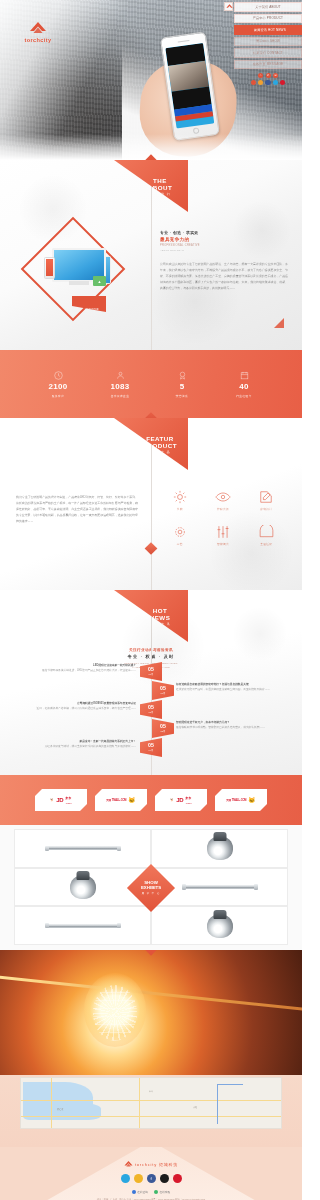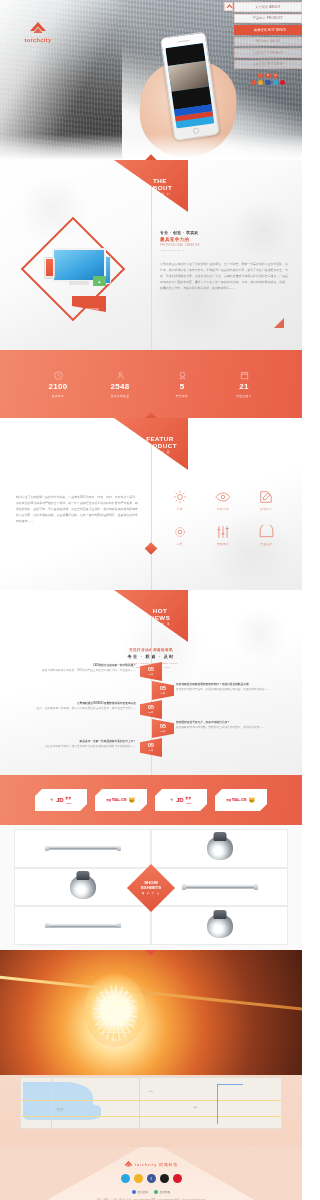--- a/index.html
+++ b/index.html
@@ -445,41 +445,41 @@
       <div class="stat-num">2100</div>
       <div class="stat-lb">服务客户</div>
     </div>
     <div class="stat">
       <div class="stat-ic">
         <svg width="9" height="9" viewBox="0 0 20 20">
             <circle cx="10" cy="6" r="3.2" fill="none" stroke="#fff" stroke-width="1"></circle>
             <path d="M3.5 17c.6-4 3.3-6 6.5-6s5.9 2 6.5 6" fill="none" stroke="#fff" stroke-width="1"></path>
           </svg>
       </div>
-      <div class="stat-num">2548</div>
+      <div class="stat-num">1083</div>
       <div class="stat-lb">合作伙伴企业</div>
     </div>
     <div class="stat">
       <div class="stat-ic">
         <svg width="9" height="9" viewBox="0 0 20 20">
             <circle cx="10" cy="7.5" r="5" fill="none" stroke="#fff" stroke-width="1"></circle>
             <path d="M7 12l-1.5 6 4.5-2.5 4.5 2.5L13 12" fill="none" stroke="#fff" stroke-width="1"></path>
           </svg>
       </div>
       <div class="stat-num">5</div>
       <div class="stat-lb">荣誉资质</div>
     </div>
     <div class="stat">
       <div class="stat-ic">
         <svg width="9" height="9" viewBox="0 0 20 20">
             <rect x="2.5" y="4" width="15" height="13.5" fill="none" stroke="#fff" stroke-width="1"></rect>
             <path d="M2.5 8h15M6.5 2v4M13.5 2v4" stroke="#fff" stroke-width="1" fill="none"></path>
           </svg>
       </div>
-      <div class="stat-num">21</div>
+      <div class="stat-num">40</div>
       <div class="stat-lb">行业经验年</div>
     </div>
     <div class="band-diamond"></div>
   </div>
 
   <div class="sec feature">
     <div class="vline"></div>
     <div class="blob" style="left:208px;top:92px;width:86px;height:86px"></div>
 
     <div class="tri-tab">

